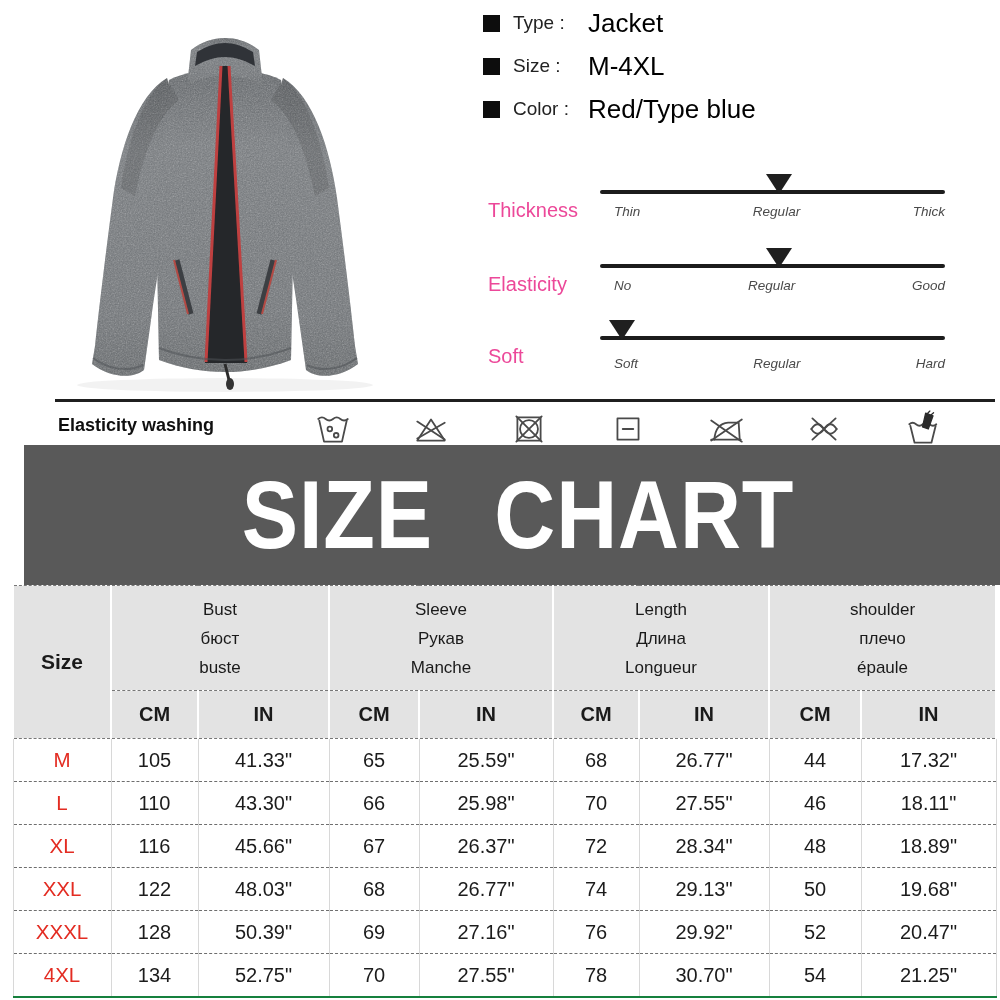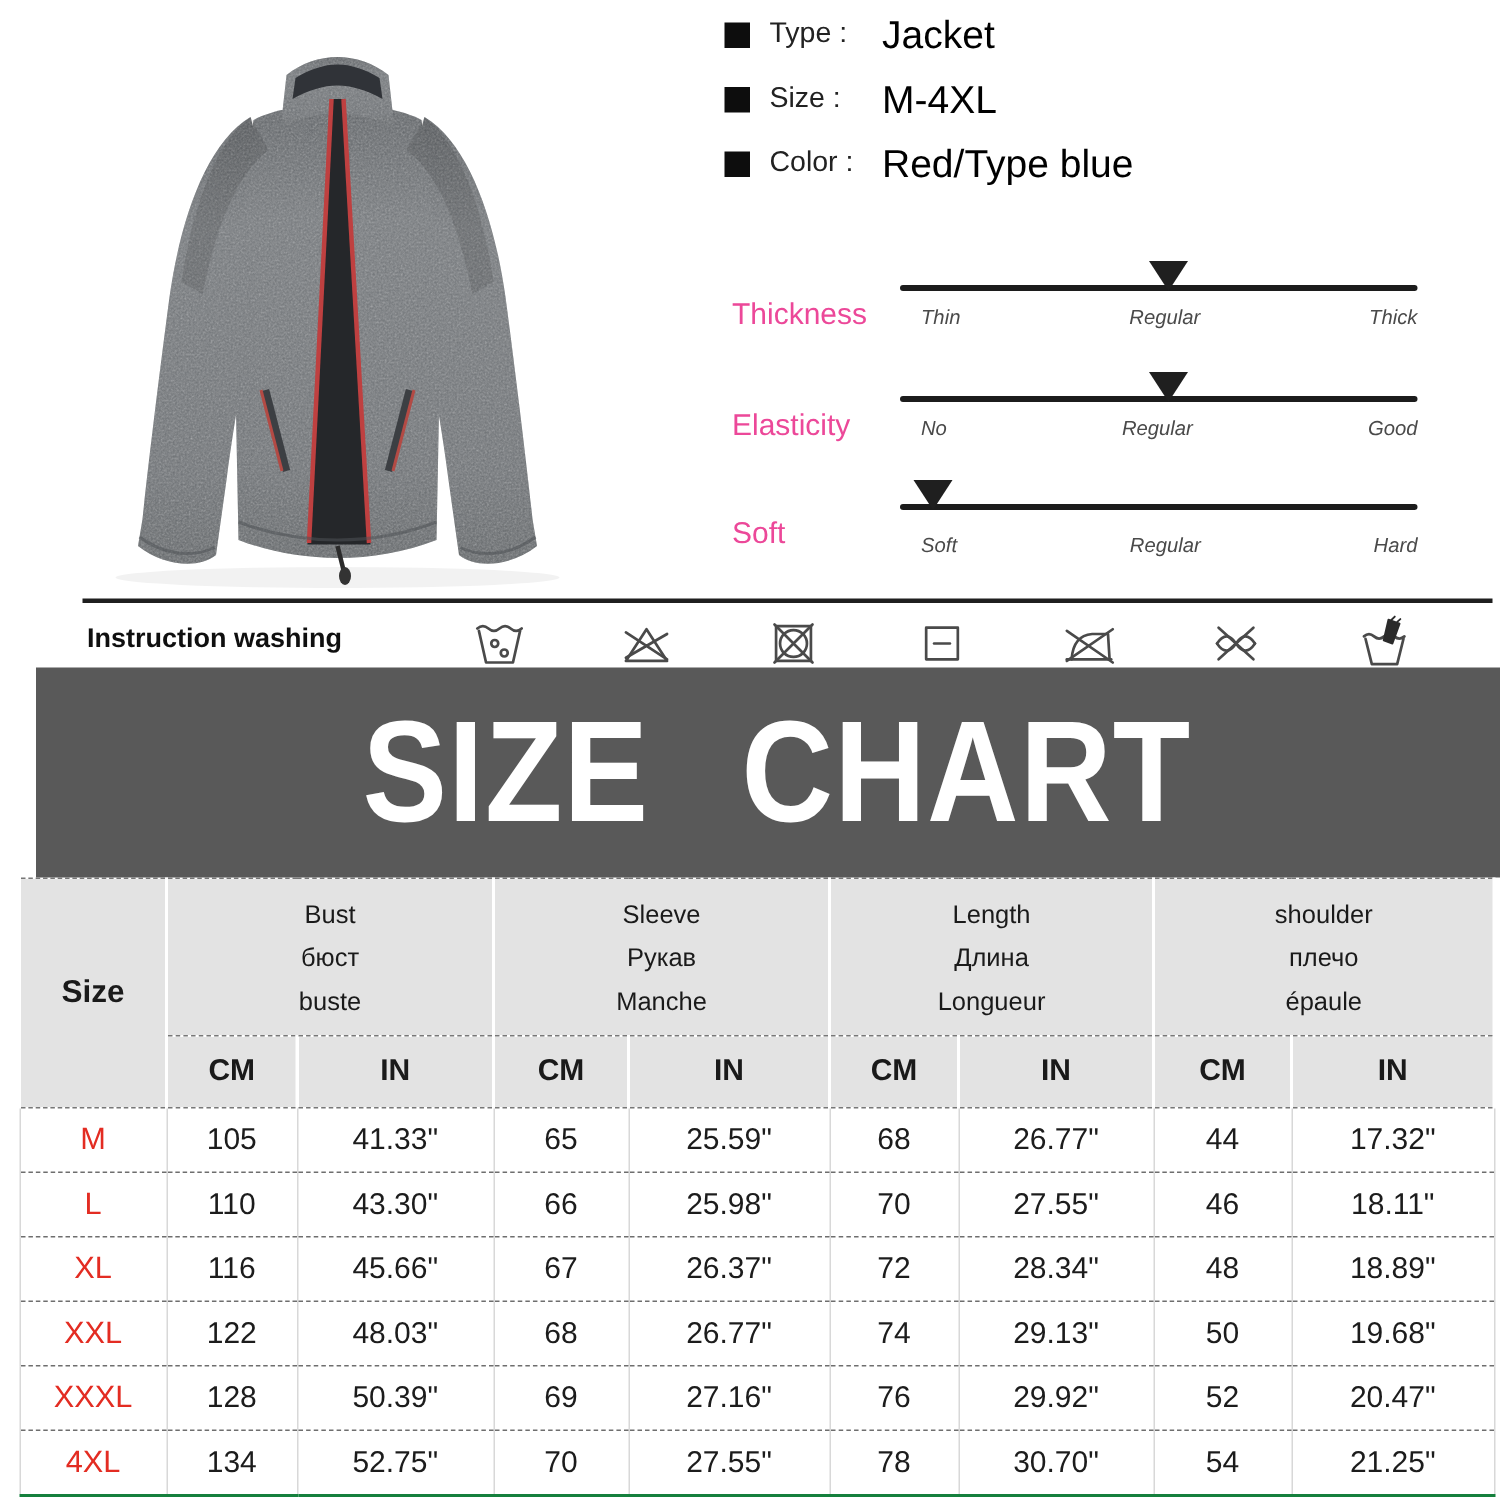--- a/index.html
+++ b/index.html
@@ -148,21 +148,21 @@
       <div class="sl-marker" style="left: calc(6.5% - 13px);"></div>
       <div class="sl-ticks">
         <span class="t-left">Soft</span>
         <span class="t-mid">Regular</span>
         <span class="t-right">Hard</span>
       </div>
     </div>
   </div>
 
   <div class="wash-rule"></div>
-  <div class="wash-title">Instruction washing</div>
+  <div class="wash-title">Elasticity washing</div>
 
   <span class="wicon w0">
     <svg viewBox="0 0 36 36" fill="none" stroke="#4a4a4a" stroke-width="1.7" stroke-linecap="round" stroke-linejoin="round">
       <path d="M5,10 L9.5,30 H26.5 L31,10"></path>
       <path d="M4,8.5 q3.5,-3 7,0 q3.5,3 7,0 q3.5,-3 7,0 q3.5,3 7,0"></path>
       <circle cx="15" cy="18" r="2.2"></circle>
         <circle cx="21" cy="24" r="2.2"></circle>
     </svg>
   </span>
   <span class="wicon w1">

